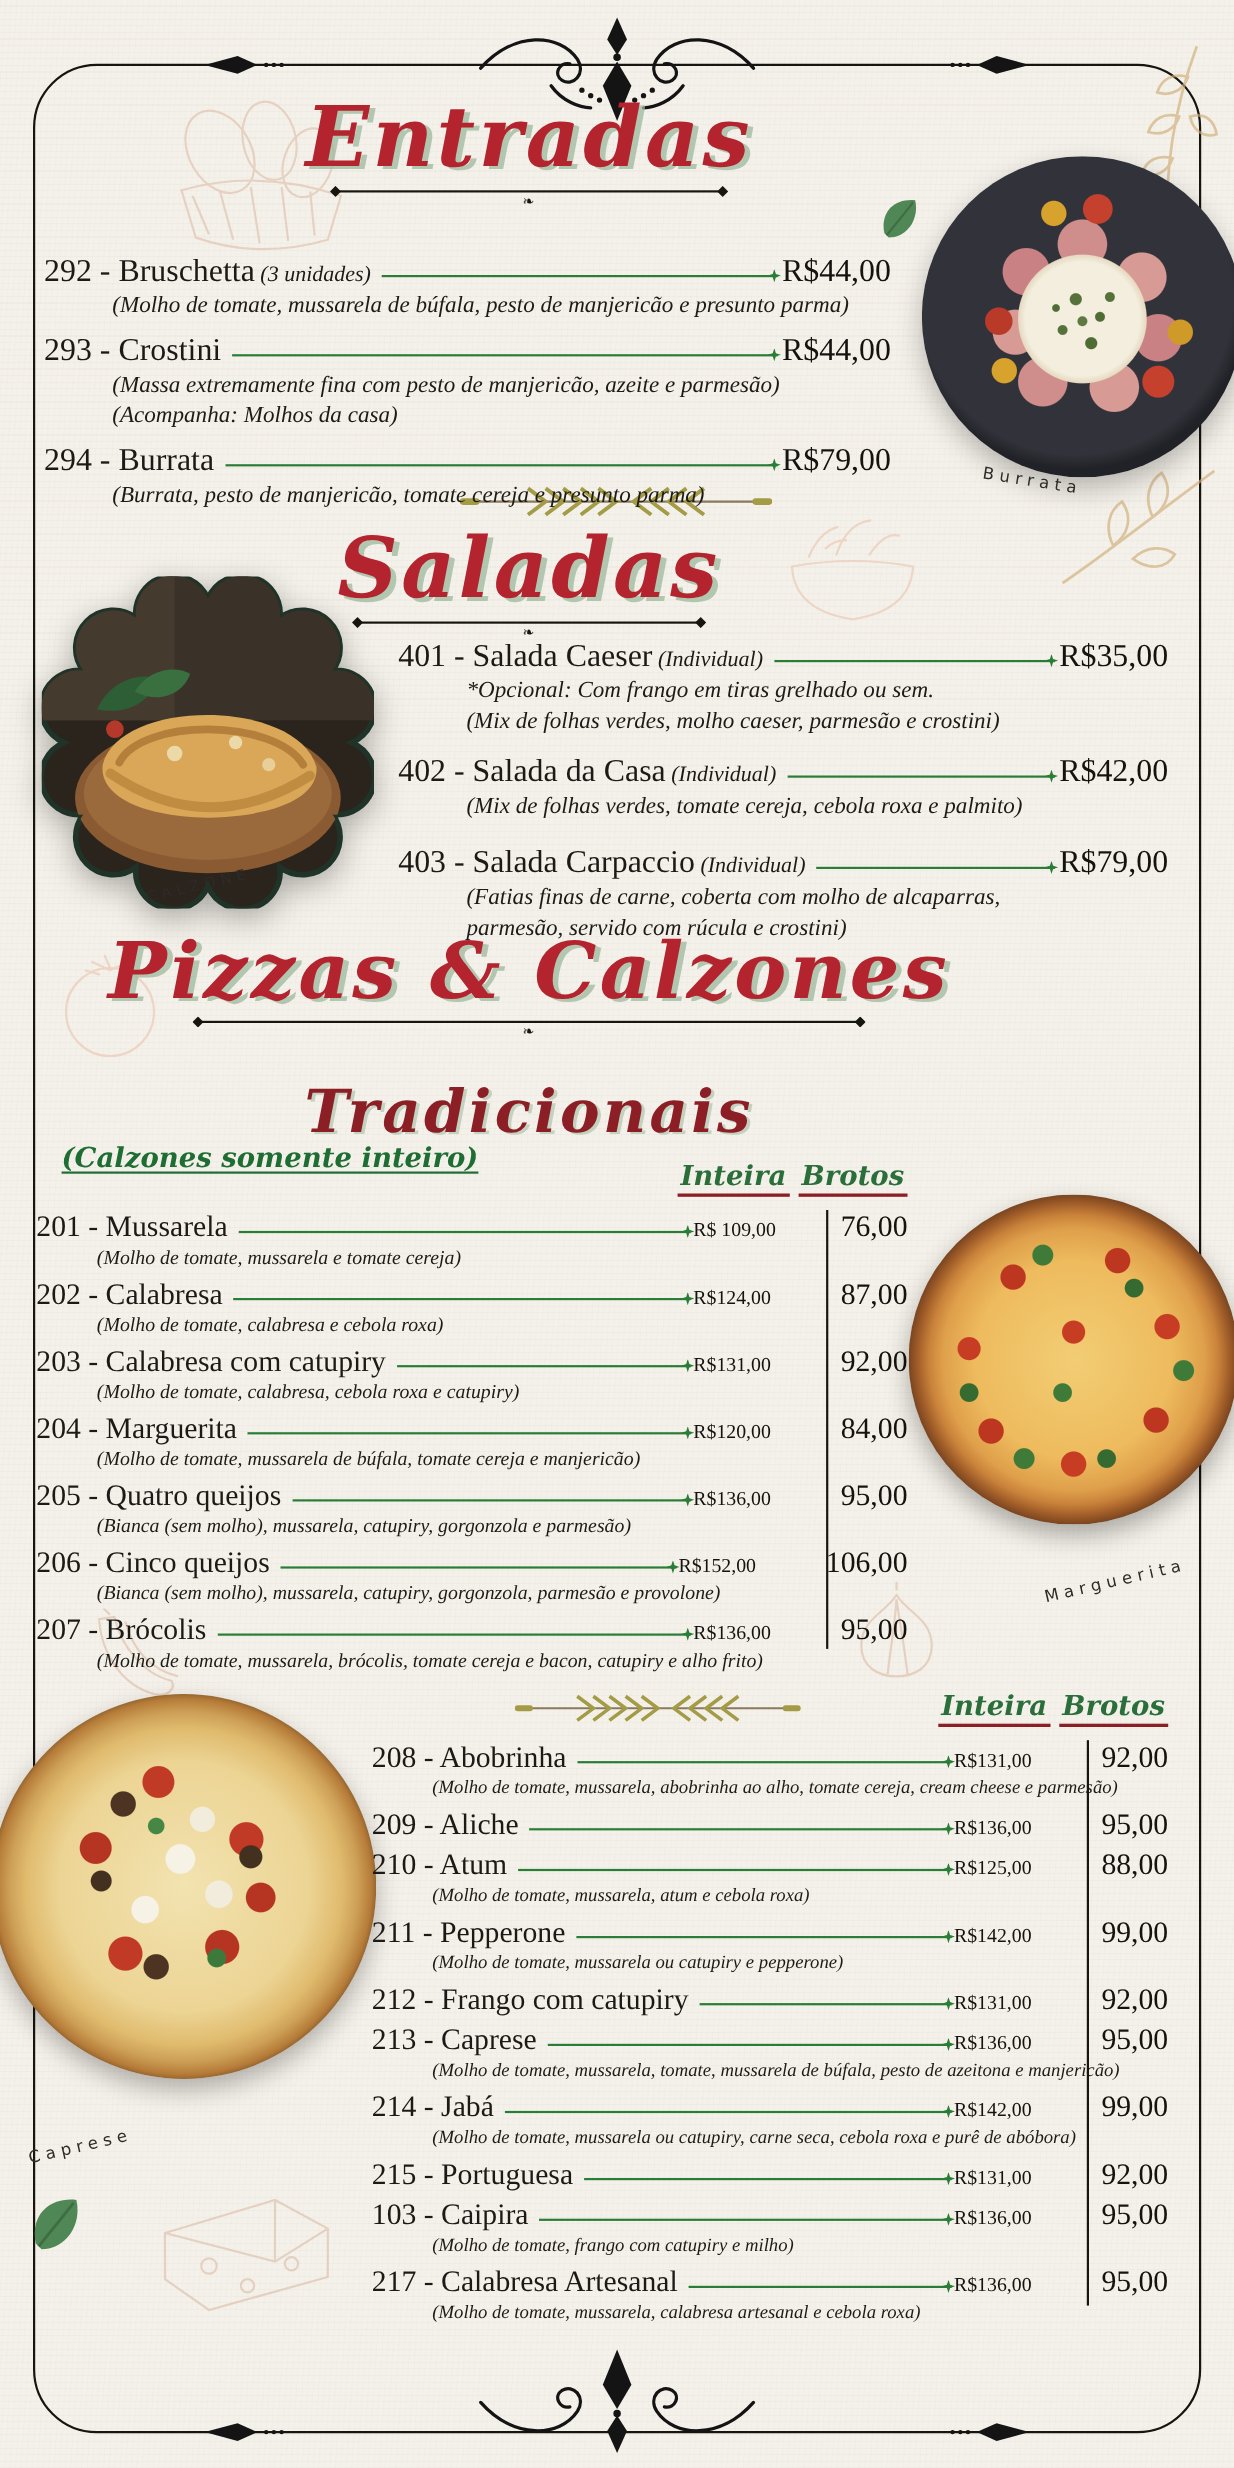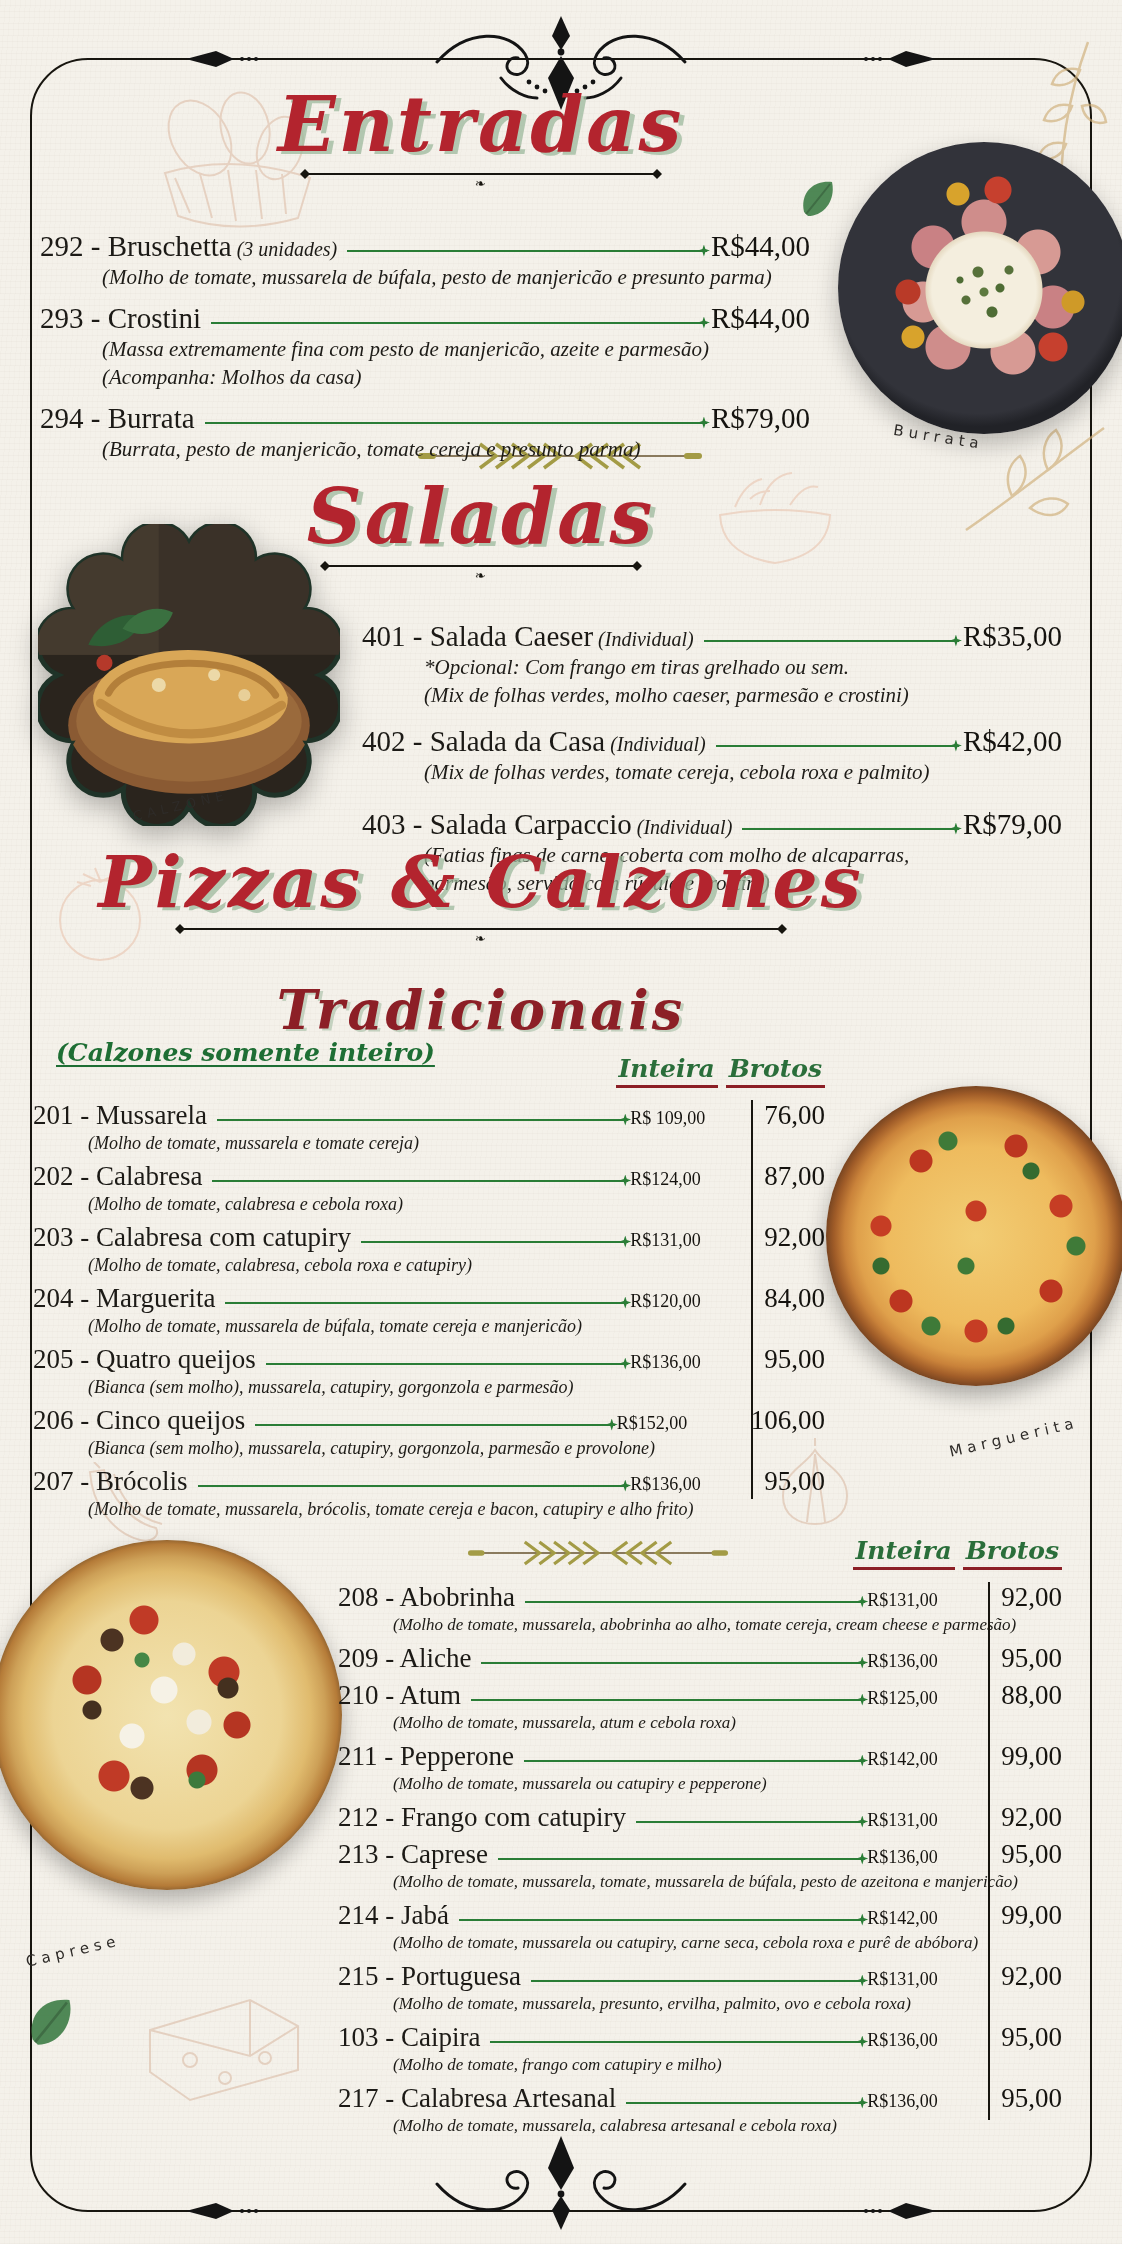--- a/index.html
+++ b/index.html
@@ -339,21 +339,21 @@
       <circle cx="120" cy="160" r="7" fill="#ecd9a8"></circle>
         <circle cx="175" cy="150" r="6" fill="#ecd9a8"></circle>
         <circle cx="205" cy="170" r="6" fill="#e8cf98"></circle>
       <path d="M50,120 C60,96 86,86 104,92 C100,112 78,126 50,120 Z" fill="#2e5e35"></path>
       <path d="M84,104 C96,84 120,80 134,88 C128,106 106,116 84,104 Z" fill="#3a7040"></path>
       <circle cx="66" cy="138" r="8" fill="#b5392a"></circle>
     </g>
   </svg>
   <div class="photo-caption cap-calzone">CALZONE</div>
 
-  <div class="mlist" style="left:362px;top:620px;width:700px">
+  <div class="mlist" style="left:362px;top:580px;width:700px">
     <div class="mrow">
       <div class="mtop">
         <span class="iname">401 - Salada Caeser</span>
         <span class="inote">(Individual)</span>
         <span class="leader"></span>
         <span class="mprice">R$35,00</span>
       </div>
       <div class="mdesc">*Opcional: Com frango em tiras grelhado ou sem.</div>
       <div class="mdesc">(Mix de folhas verdes, molho caeser, parmesão e crostini)</div>
     </div>
@@ -545,21 +545,20 @@
       </div>
       <div class="gdesc">(Molho de tomate, mussarela ou catupiry, carne seca, cebola roxa e purê de abóbora)</div>
     </div>
     <div class="grow">
       <div class="gtop">
         <span class="gname">215 - Portuguesa</span>
         <span class="leader"></span>
         <span class="gprice">R$131,00</span>
         <span class="gbro">92,00</span>
       </div>
-      <div class="gdesc">(Molho de tomate, mussarela, presunto, ervilha, palmito, ovo e cebola roxa)</div>
     </div>
     <div class="grow">
       <div class="gtop">
         <span class="gname">103 - Caipira</span>
         <span class="leader"></span>
         <span class="gprice">R$136,00</span>
         <span class="gbro">95,00</span>
       </div>
       <div class="gdesc">(Molho de tomate, frango com catupiry e milho)</div>
     </div>

